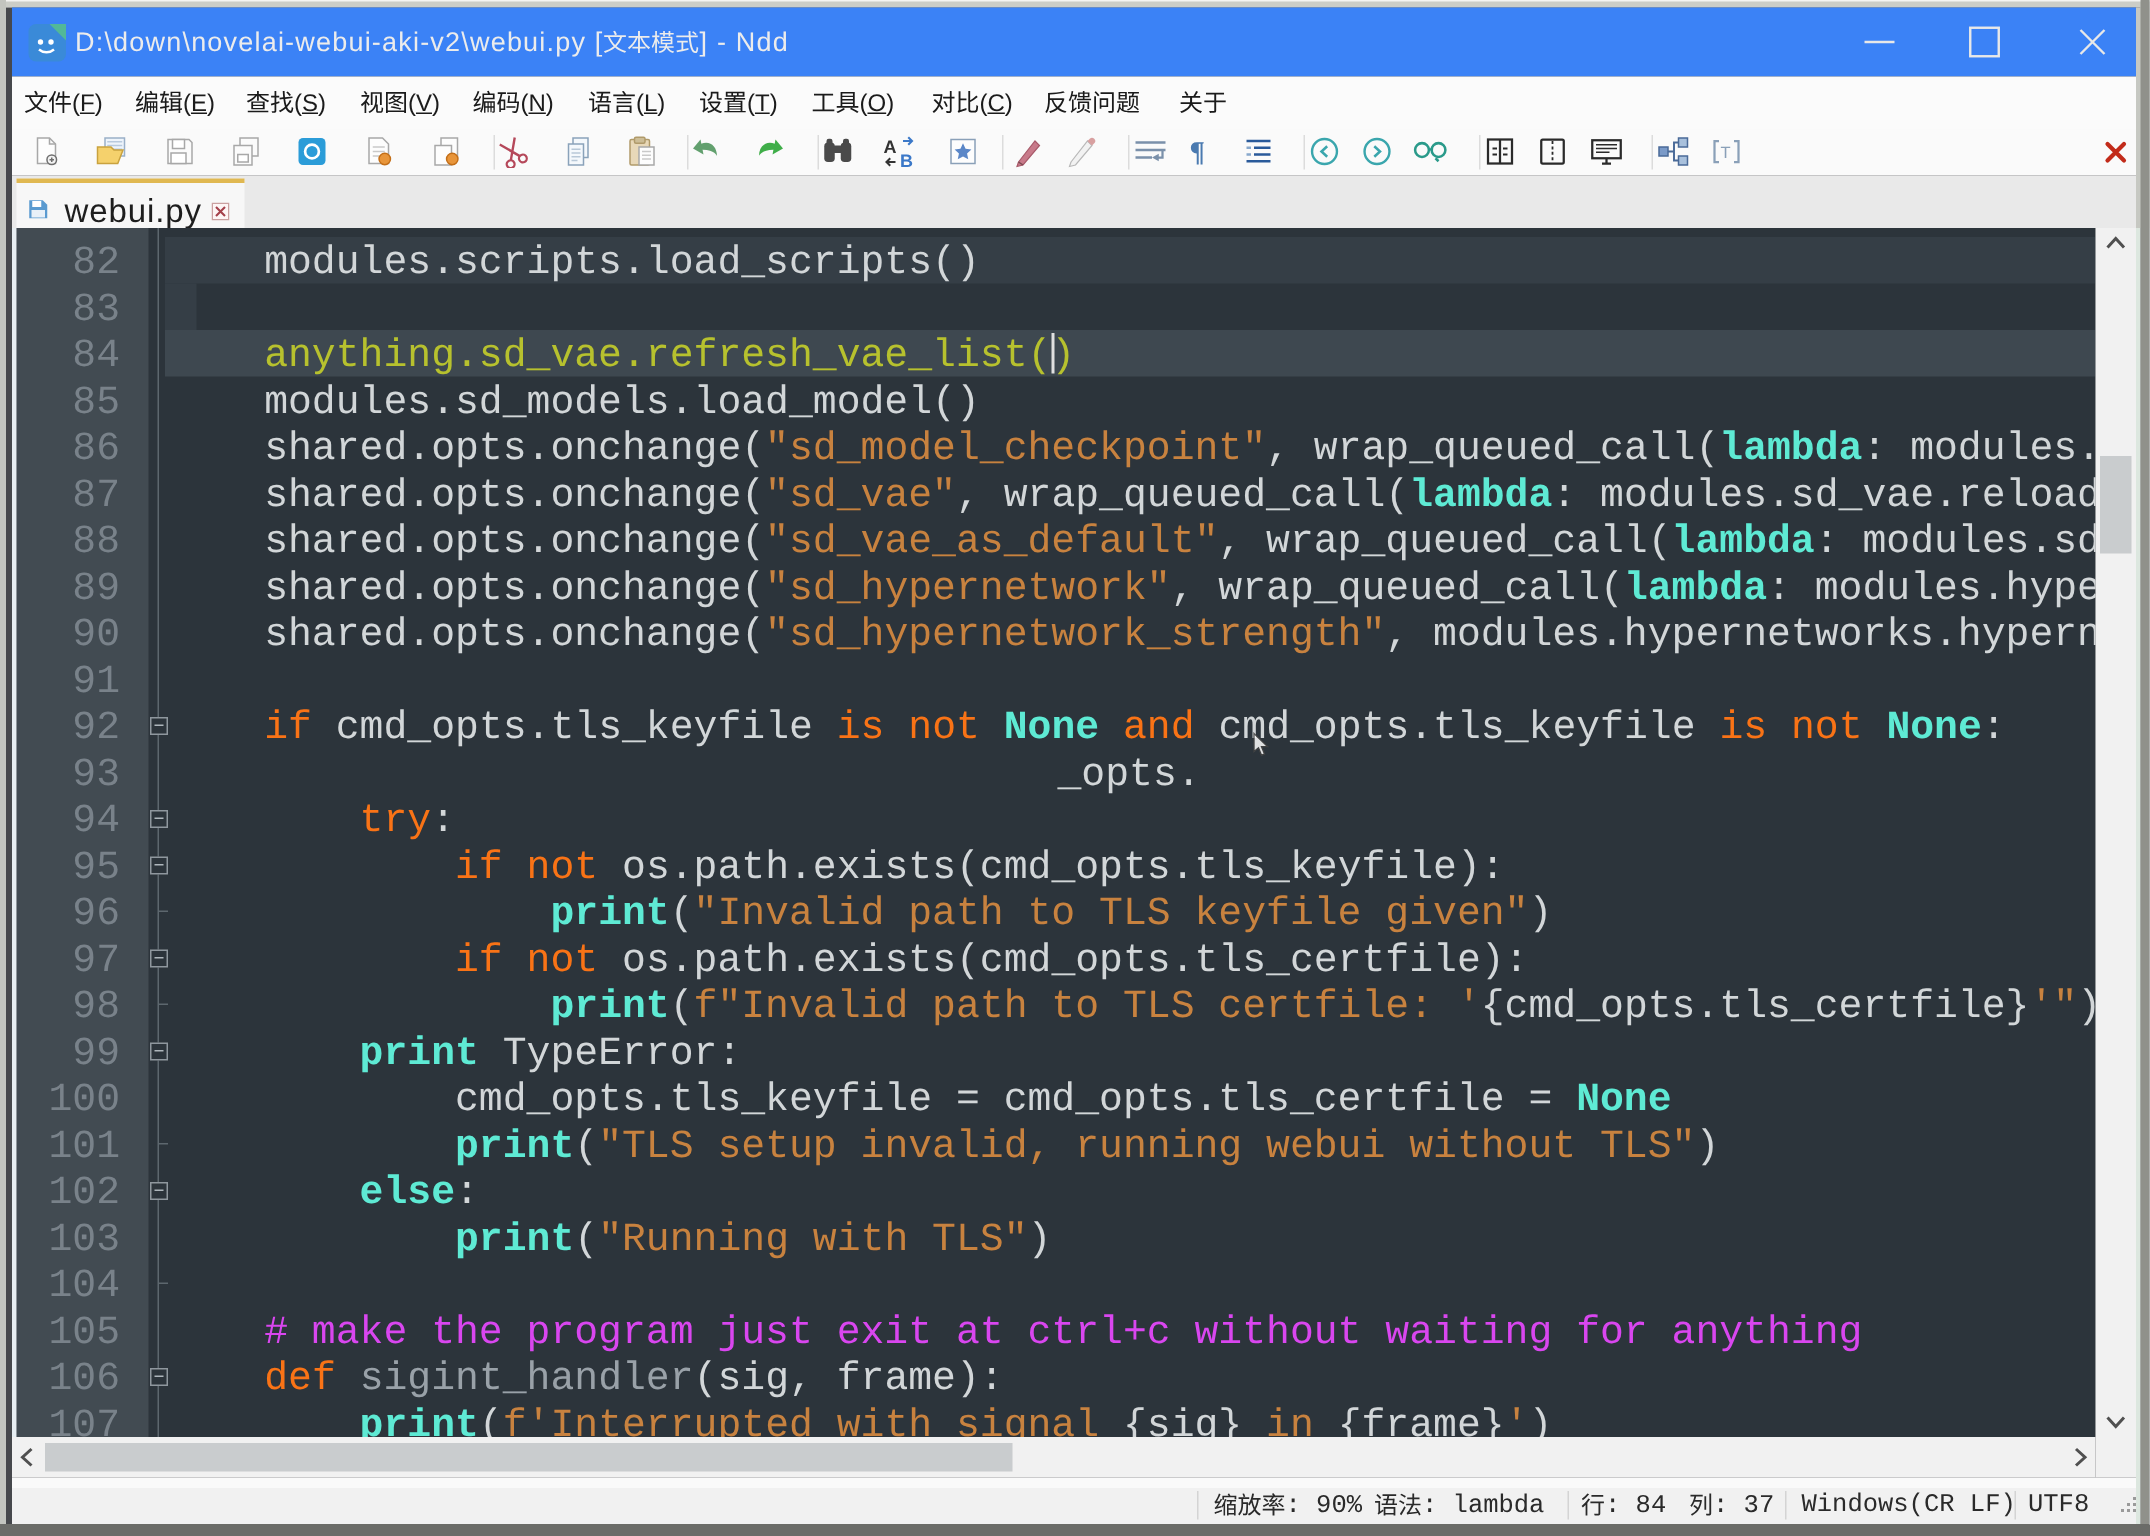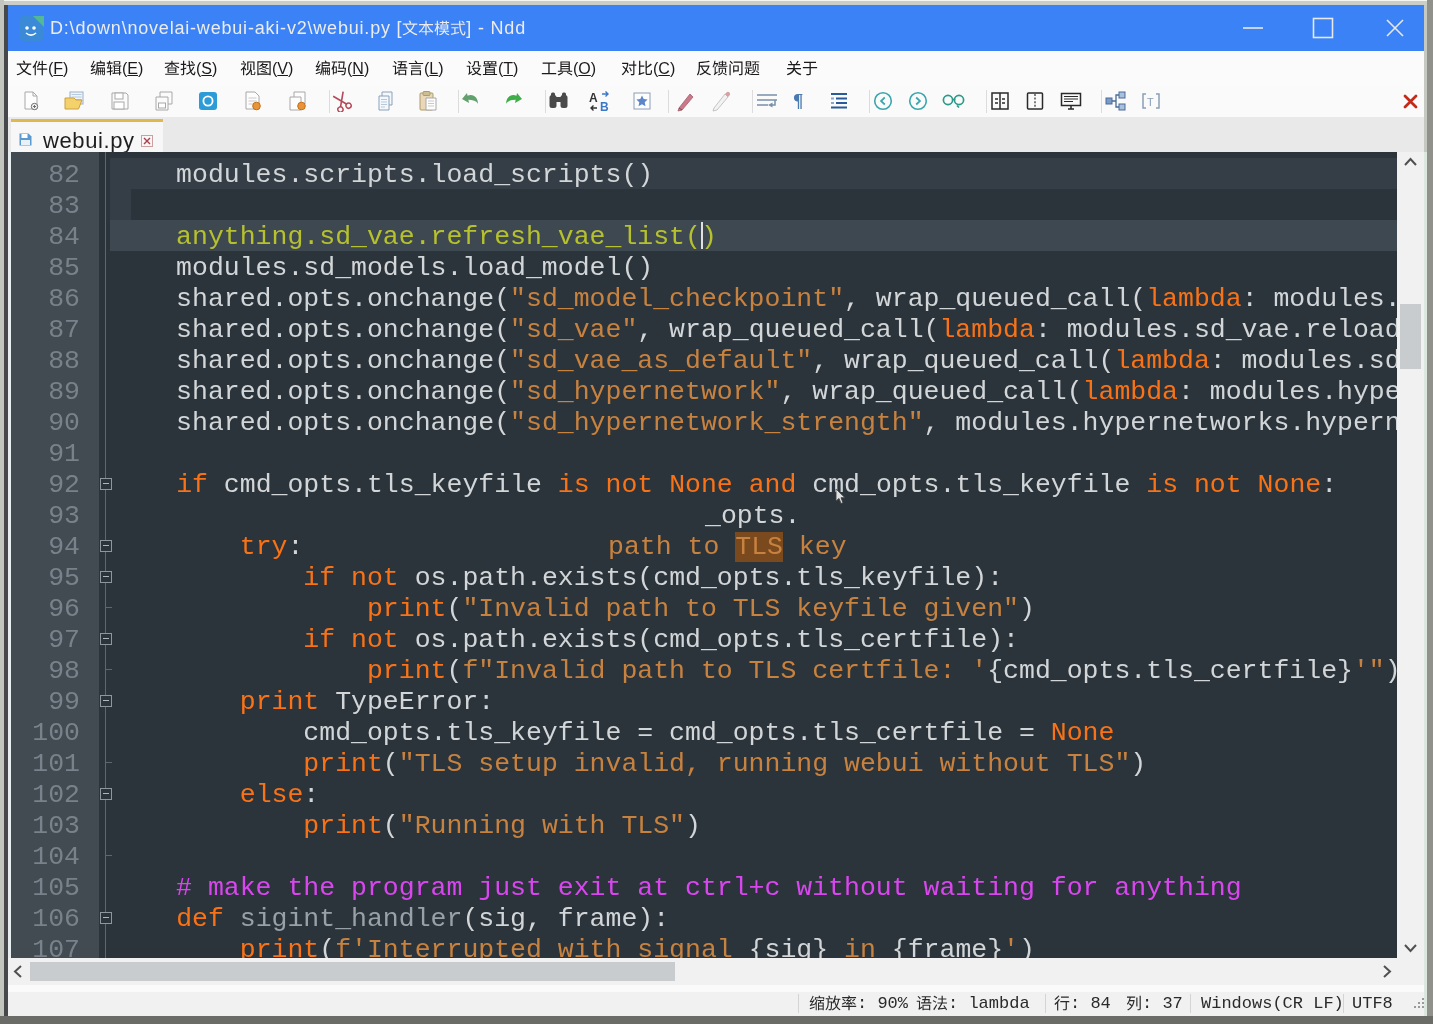--- a/index.html
+++ b/index.html
@@ -32,21 +32,21 @@
 #tab {position:absolute;left:3px;top:2px;width:152px;height:33px;background:#f7f7f7;border-top:3px solid #e0b851}
 #tabtext {position:absolute;left:32px;top:6px;font-size:22px;letter-spacing:0.6px;color:#1e1e1e}
 
 #editor {left:8px;top:152px;width:1389px;height:806px;background:#2c343b;overflow:hidden}
 #gutline {left:8px;top:152px;width:3px;height:806px;background:#e7eef2}
 #gutter {position:absolute;left:3px;top:0;width:88px;height:806px;background:#424b52}
 pre {font-family:"Liberation Mono",monospace;font-size:26.5px;line-height:31px;margin:0}
 #nums {position:absolute;left:3px;top:8px;width:69px;text-align:right;color:#79828a}
 #code {position:absolute;left:104.5px;top:8px;color:#d2d6d8}
 .k {color:#f97316;font-weight:normal}
-.g {color:#f97316;font-weight:normal}
+.g {color:#5eead4;font-weight:bold}
 .s {color:#c8823f}
 .c {color:#d946ef}
 .fn {color:#99a1a8}
 .hl {color:#b7c12e}
 .selrow {position:absolute;left:102px;background:#353e46}
 #caretline {position:absolute;left:102px;background:#3e4850}
 #foldline {position:absolute;left:97px;top:0;width:1px;height:806px;background:#5d676e}
 .fbox {position:absolute;left:91.5px;width:12px;height:12px;border:1px solid #8f979e;background:#2c343b;z-index:3}
 .fdash {position:absolute;left:2px;top:4.5px;width:6px;height:1px;background:#aeb6bc}
 .ftick {position:absolute;left:98px;width:6px;height:1px;background:#5d676e}
@@ -498,21 +498,20 @@
         <span class="g">print</span> TypeError:
             cmd_opts.tls_keyfile = cmd_opts.tls_certfile = <span class="g">None</span>
             <span class="g">print</span>(<span class="s">"TLS setup invalid, running webui without TLS"</span>)
         <span class="g">else</span>:
             <span class="g">print</span>(<span class="s">"Running with TLS"</span>)
 
 <span class="c">    # make the program just exit at ctrl+c without waiting for anything</span>
     <span class="k">def</span> <span class="fn">sigint_handler</span>(sig, frame):
         <span class="g">print</span>(<span class="s">f'Interrupted with signal </span>{sig}<span class="s"> in </span>{frame}<span class="s">'</span>)</pre>
   <div class="ghost" style="left:697px;top:349.0px;color:#d2d6d8">_opts.</div>
-  <div class="ghost" style="left:600px;top:380.0px;color:#c8823f">path to <span style="background:#7a4a1e">TLS</span> key</div>
   <div id="caret" style="left:692.5px;top:69.5px"></div>
   <svg class="abs" style="left:827px;top:336px" width="12" height="17" viewBox="0 0 12 17">
         <path d="M1 1v12l3-2.5 2 5 2-.8-2-5H10z" fill="#fff" stroke="#444" stroke-width="0.9" opacity="0.85"></path>
       </svg>
 </div>
 <div id="gutline" class="abs"></div>
 <div id="vscroll" class="abs">
   <svg class="sarrow" style="left:0;top:0" width="27" height="20">
         <path d="M8 13l5.5-6 5.5 6"></path>
       </svg>

